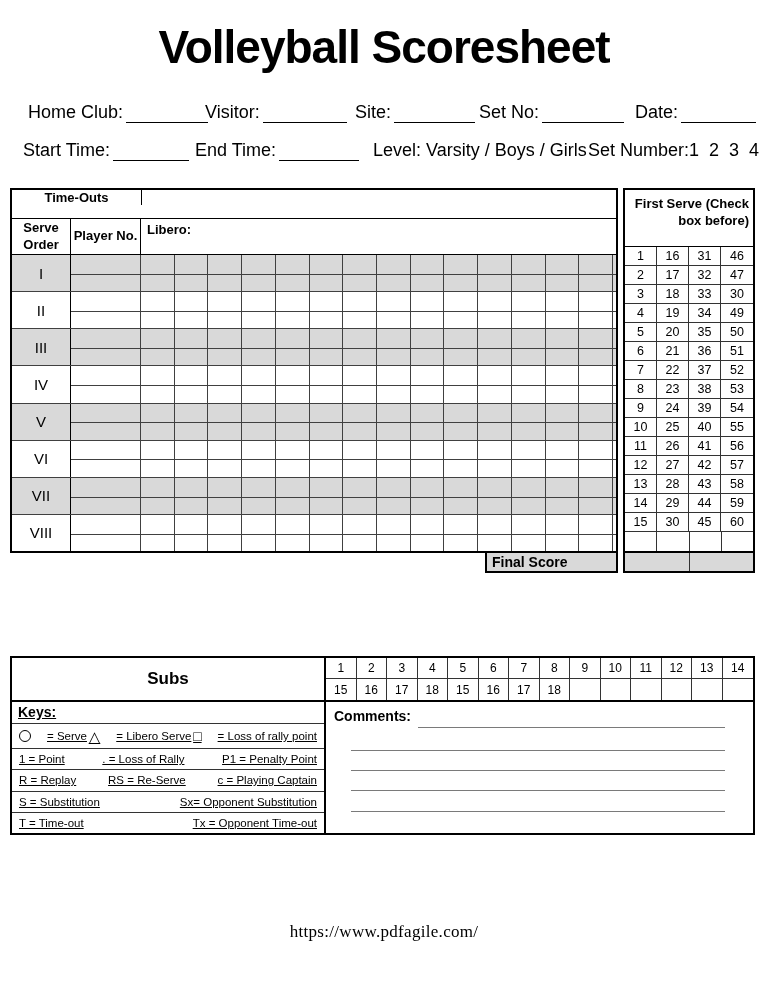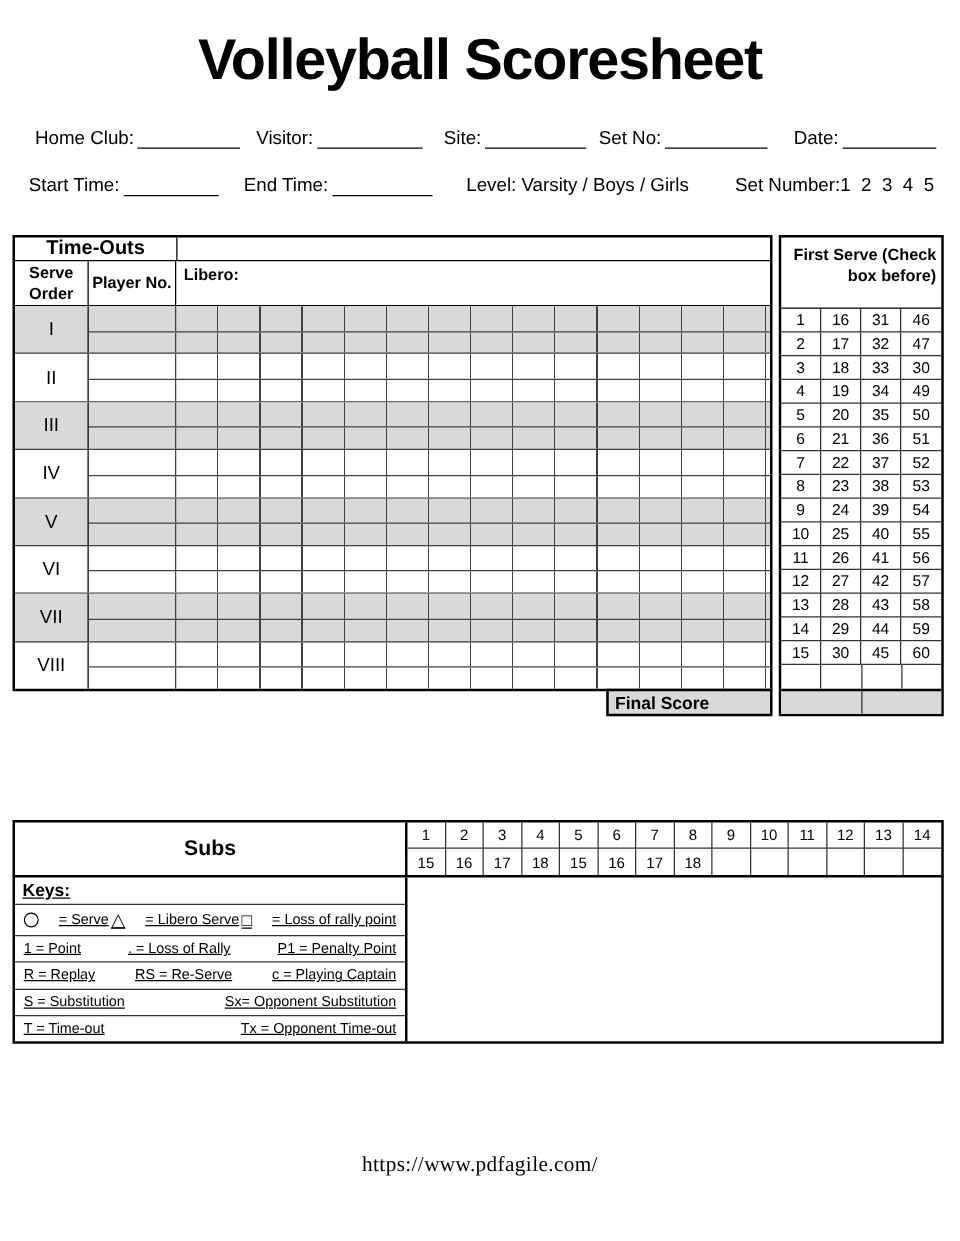--- a/index.html
+++ b/index.html
@@ -7,31 +7,31 @@
   .page {
     position:relative; width:768px; height:993px; background:#ffffff;
     font-family:"Liberation Sans", sans-serif; color:#000; overflow:hidden;
   }
   
   .title {
     position:absolute; top:20px; left:0; width:100%;
     text-align:center; font-size:46px; font-weight:700; letter-spacing:-1px;
   }
   
-  .hfield { position:absolute; display:flex; align-items:flex-end; font-size:15px; white-space:nowrap; }
+  .hfield { position:absolute; display:flex; align-items:flex-end; font-size:18px; white-space:nowrap; }
   .hfield .lbl { margin-right:3px; }
   .uline { display:inline-block; height:15px; border-bottom:1.6px solid #000; }
   .pre { white-space:pre; }
 
   
   .score-table {
     position:absolute; left:10px; top:188px; width:608px; height:365px;
     border:2.5px solid #000; display:flex; flex-direction:column; background:#fff;
   }
-  .st-h1 { height:19px; display:flex; border-bottom:1px solid #000; font-weight:700; font-size:16px; }
+  .st-h1 { height:29px; display:flex; border-bottom:1px solid #000; font-weight:700; font-size:13px;flex-direction:column; }
   .th-timeouts { width:130px; border-right:1px solid #000; display:flex; align-items:center; justify-content:center; }
   .th-team { flex:1; display:flex; align-items:center; padding-left:6px; }
   .st-h2 { height:36px; display:flex; border-bottom:1px solid #000; font-weight:700; font-size:13px; }
   .th-so { width:59px; border-right:1px solid #000; display:flex; align-items:center; justify-content:center; text-align:center; line-height:1.25; }
   .th-pno { width:70px; border-right:1px solid #000; display:flex; align-items:center; justify-content:center; text-align:center; line-height:1.25; }
   .th-libero { flex:1; padding:3px 0 0 6px; }
   .st-blocks { flex:1; display:flex; flex-direction:column; }
   .so-block { flex:1; display:flex; border-bottom:1px solid #404040; }
   .st-blocks .so-block:last-of-type { border-bottom:none; }
   .st-blocks .so-block:nth-of-type(odd) { background:#d9d9d9; }
@@ -508,17 +508,25 @@
       </div>
       <div class="krow">
         <span>S = Substitution</span>
         <span>Sx= Opponent Substitution</span>
       </div>
       <div class="krow">
         <span>T = Time-out</span>
         <span>Tx = Opponent Time-out</span>
       </div>
     </div>
+    <div class="comments-pane">
+      <div class="comments-title">Comments:</div>
+      <div class="cline l1"></div>
+      <div class="cline l2"></div>
+      <div class="cline l3"></div>
+      <div class="cline l4"></div>
+      <div class="cline l5"></div>
+    </div>
   </div>
 
   <div class="footer">https://www.pdfagile.com/</div>
 
 </div>
 
 </body></html>

